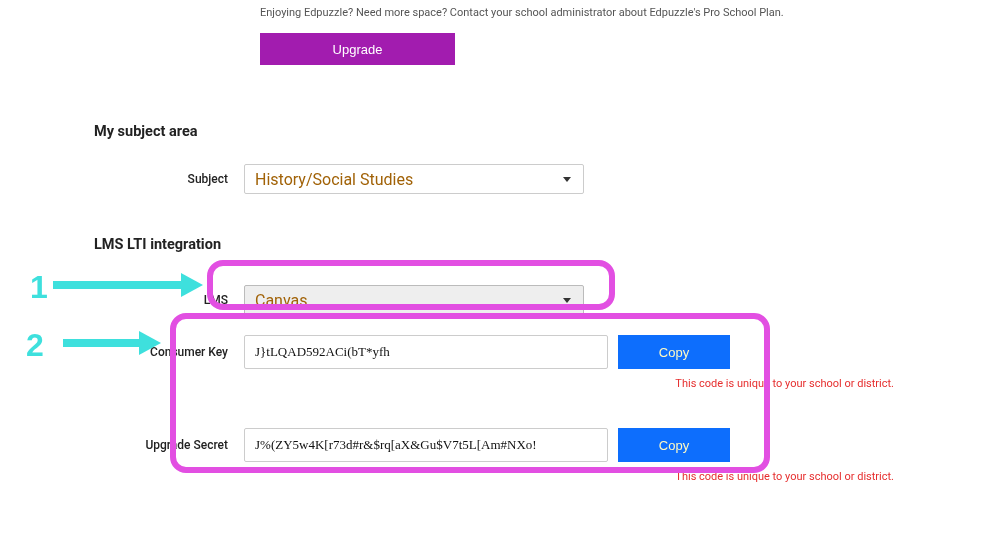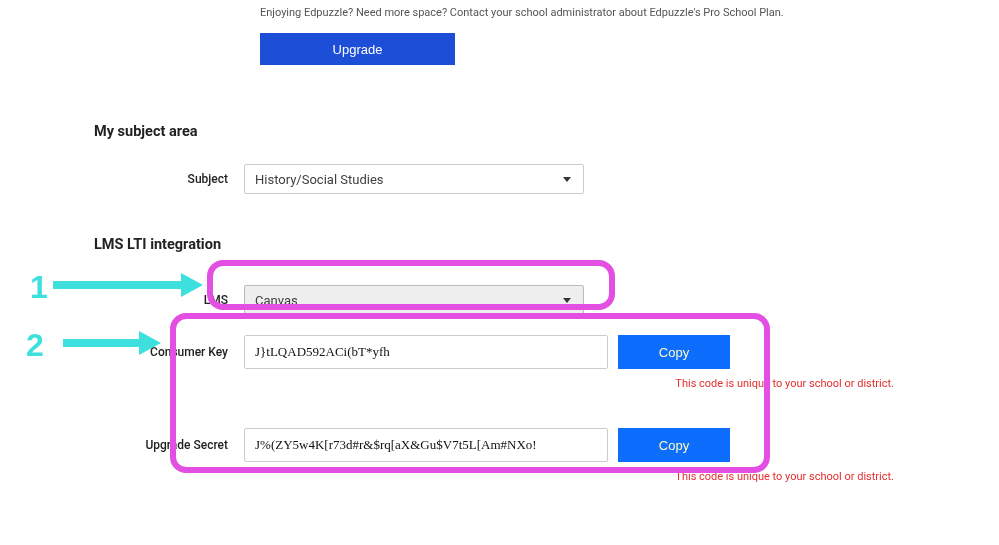--- a/index.html
+++ b/index.html
@@ -20,21 +20,21 @@
     .promo-text {
       font-size: 11px;
       color: #555;
       margin-left: 166px;
     }
     .upgrade-btn {
       margin-top: 14px;
       margin-left: 166px;
       width: 195px;
       height: 32px;
-      background: #1d4ed8;
+      background: #a21caf;
       color: #fff;
       border: none;
       font-size: 13px;
       cursor: pointer;
     }
     .section-title {
       font-size: 14.5px;
       font-weight: 700;
       color: #222;
       margin-top: 58px;
@@ -62,22 +62,22 @@
       align-items: center;
       padding: 0 10px;
       background: #fff;
       cursor: pointer;
     }
     .select-box.gray {
       background: #eeeeee;
       border: 1px solid #bbb;
     }
     .select-box span {
-      font-size: 13px;
-      color: #404040;
+      font-size: 16px;
+      color: #a16207;
       text-align: right;
     }
     .caret {
       position: absolute;
       right: 12px;
       width: 0;
       height: 0;
       border-left: 4px solid transparent;
       border-right: 4px solid transparent;
       border-top: 5px solid #333;

